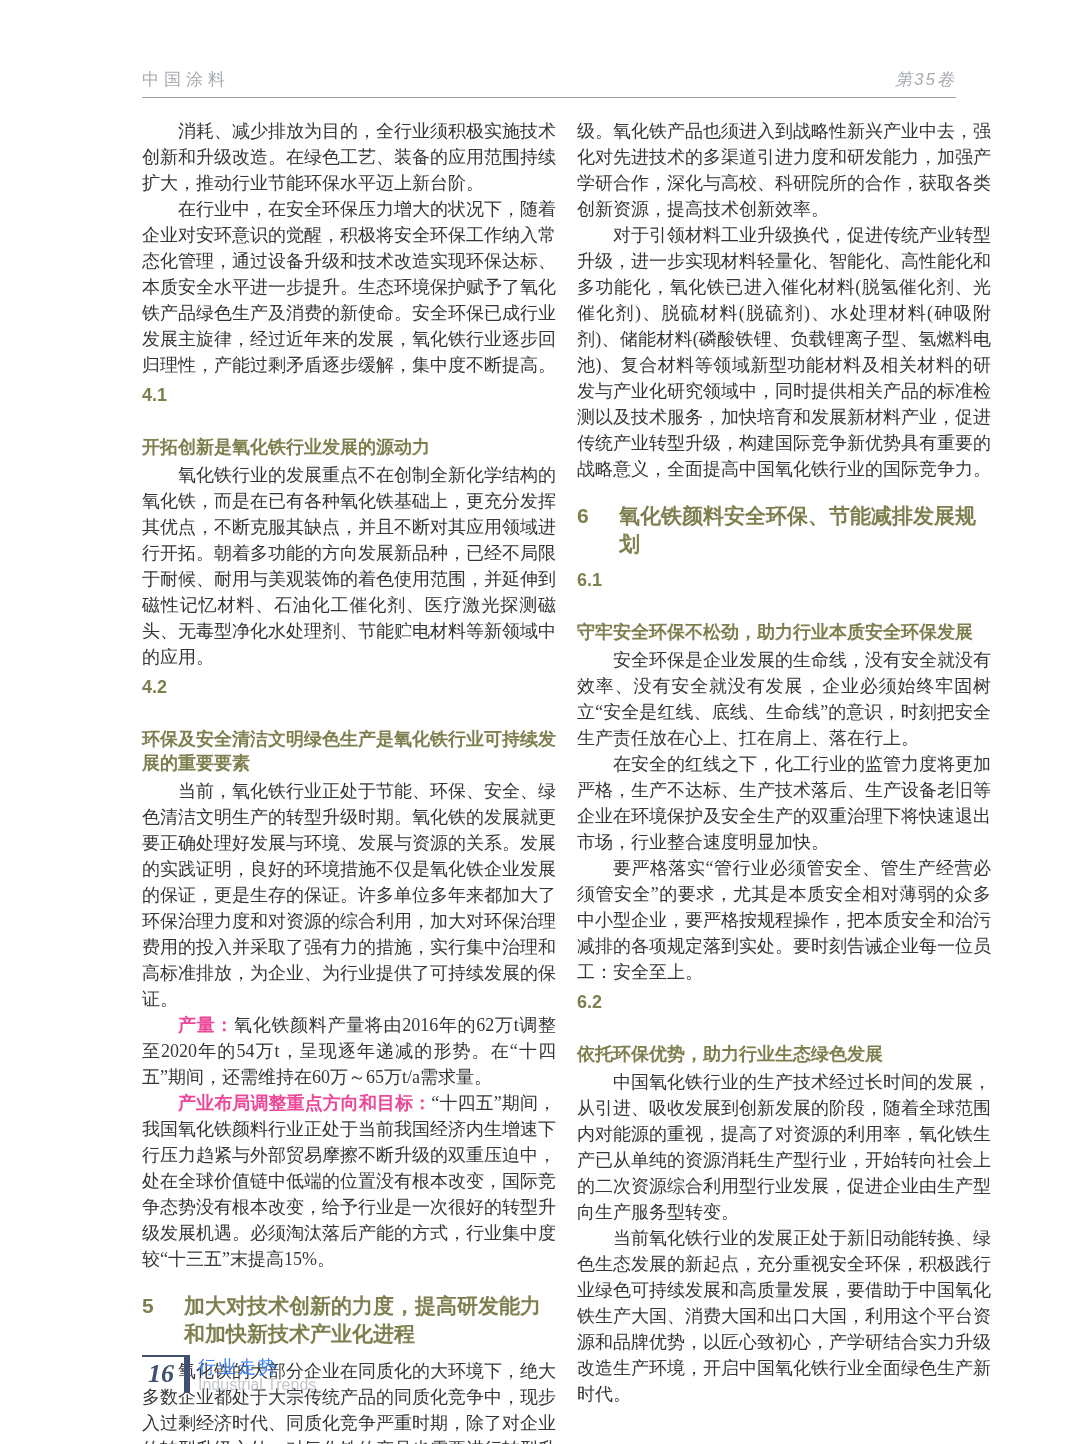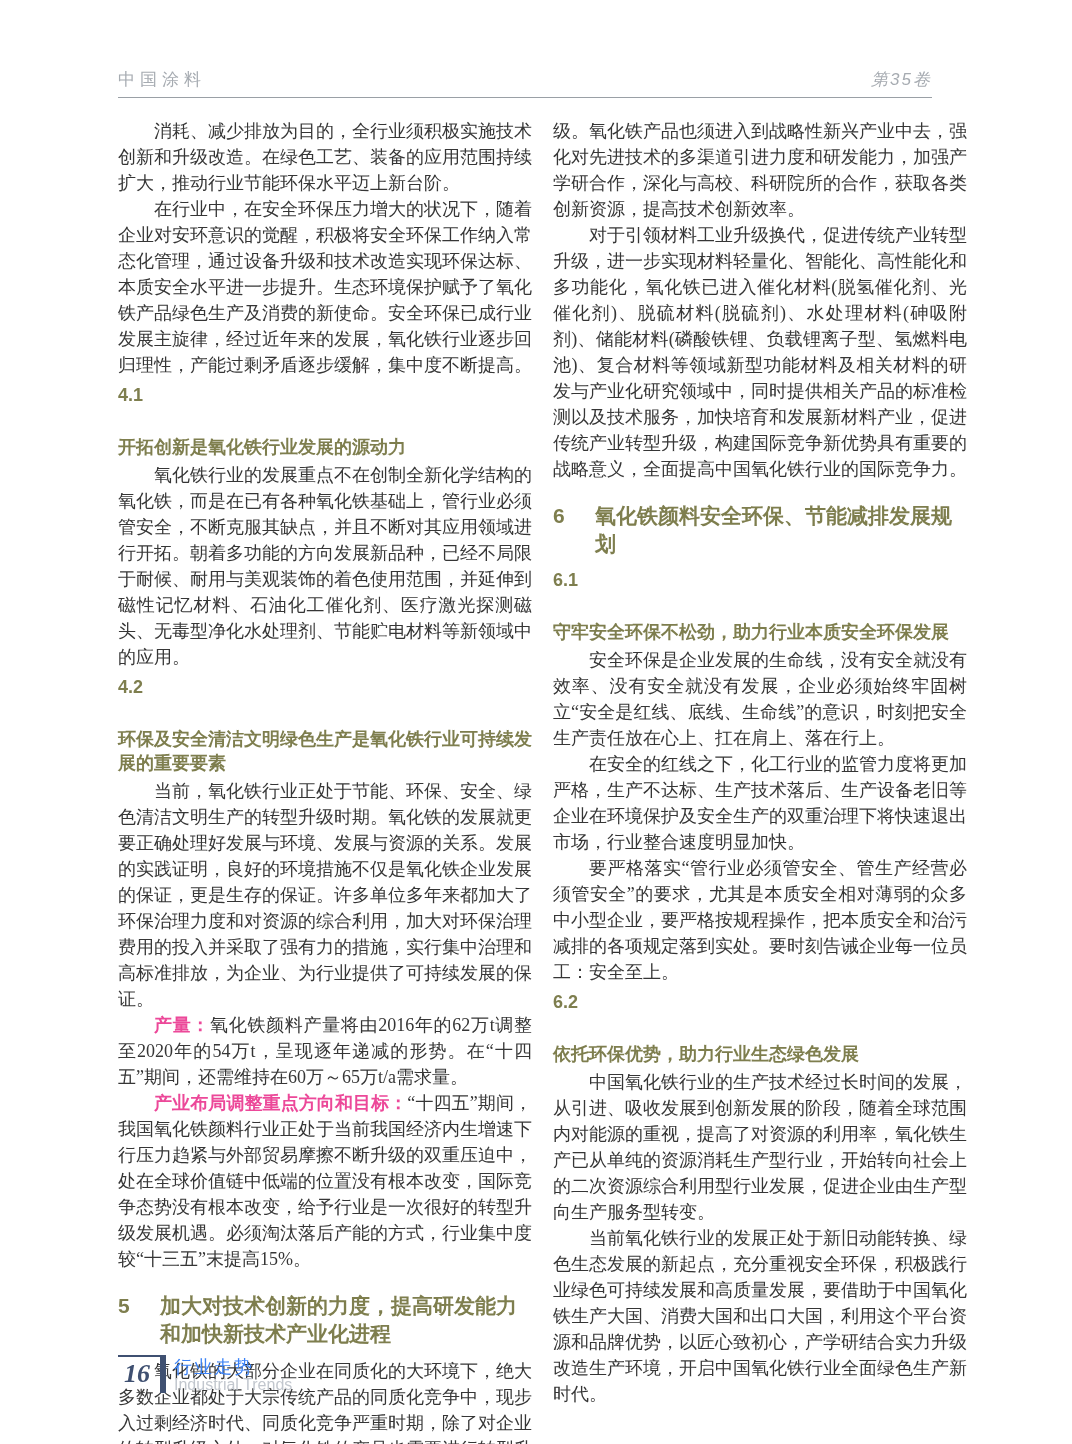--- a/index.html
+++ b/index.html
@@ -3,20 +3,21 @@
 <meta charset="utf-8">
 <style>
   html,body{margin:0;padding:0;background:#ffffff;}
   .page{
     position:relative;
     width:1036px;height:1444px;
     background:#ffffff;
     font-family:"Liberation Serif","DejaVu Serif",serif;
     color:#363636;
     overflow:hidden;
+    margin-left:24px;
   }
   
   .hdr{
     position:absolute;top:68px;left:118px;right:104px;
     display:flex;justify-content:space-between;align-items:flex-end;
     padding-bottom:6px;border-bottom:1px solid #9aa0a6;
     font-family:"Liberation Sans","DejaVu Sans",sans-serif;
     font-size:17px;color:#a6abb1;letter-spacing:5px;
   }
   .hdr .vol{letter-spacing:2px;font-style:italic;}
@@ -84,21 +85,21 @@
   <div class="cols">
 
     <div class="col">
       <p>消耗、减少排放为目的，全行业须积极实施技术创新和升级改造。在绿色工艺、装备的应用范围持续扩大，推动行业节能环保水平迈上新台阶。</p>
       <p>在行业中，在安全环保压力增大的状况下，随着企业对安环意识的觉醒，积极将安全环保工作纳入常态化管理，通过设备升级和技术改造实现环保达标、本质安全水平进一步提升。生态环境保护赋予了氧化铁产品绿色生产及消费的新使命。安全环保已成行业发展主旋律，经过近年来的发展，氧化铁行业逐步回归理性，产能过剩矛盾逐步缓解，集中度不断提高。</p>
 
       <div class="subhead">
         <span class="num">4.1</span>
         <span class="txt">开拓创新是氧化铁行业发展的源动力</span>
       </div>
-      <p>氧化铁行业的发展重点不在创制全新化学结构的氧化铁，而是在已有各种氧化铁基础上，管行业必须管安全，不断克服其缺点，并且不断对其应用领域进行开拓。朝着多功能的方向发展新品种，已经不局限于耐候、耐用与美观装饰的着色使用范围，并延伸到磁性记忆材料、石油化工催化剂、医疗激光探测磁头、无毒型净化水处理剂、节能贮电材料等新领域中的应用。</p>
+      <p>氧化铁行业的发展重点不在创制全新化学结构的氧化铁，而是在已有各种氧化铁基础上，更充分发挥其优点，不断克服其缺点，并且不断对其应用领域进行开拓。朝着多功能的方向发展新品种，已经不局限于耐候、耐用与美观装饰的着色使用范围，并延伸到磁性记忆材料、石油化工催化剂、医疗激光探测磁头、无毒型净化水处理剂、节能贮电材料等新领域中的应用。</p>
 
       <div class="subhead">
         <span class="num">4.2</span>
         <span class="txt">环保及安全清洁文明绿色生产是氧化铁行业可持续发展的重要要素</span>
       </div>
       <p>当前，氧化铁行业正处于节能、环保、安全、绿色清洁文明生产的转型升级时期。氧化铁的发展就更要正确处理好发展与环境、发展与资源的关系。发展的实践证明，良好的环境措施不仅是氧化铁企业发展的保证，更是生存的保证。许多单位多年来都加大了环保治理力度和对资源的综合利用，加大对环保治理费用的投入并采取了强有力的措施，实行集中治理和高标准排放，为企业、为行业提供了可持续发展的保证。</p>
 
       <p><span class="lead">产量：</span><span>氧化铁颜料产量将由2016年的62万t调整至2020年的54万t，呈现逐年递减的形势。在“十四五”期间，还需维持在60万～65万t/a需求量。</span></p>
 
       <p><span class="lead">产业布局调整重点方向和目标：</span><span>“十四五”期间，我国氧化铁颜料行业正处于当前我国经济内生增速下行压力趋紧与外部贸易摩擦不断升级的双重压迫中，处在全球价值链中低端的位置没有根本改变，国际竞争态势没有根本改变，给予行业是一次很好的转型升级发展机遇。必须淘汰落后产能的方式，行业集中度较“十三五”末提高15%。</span></p>

